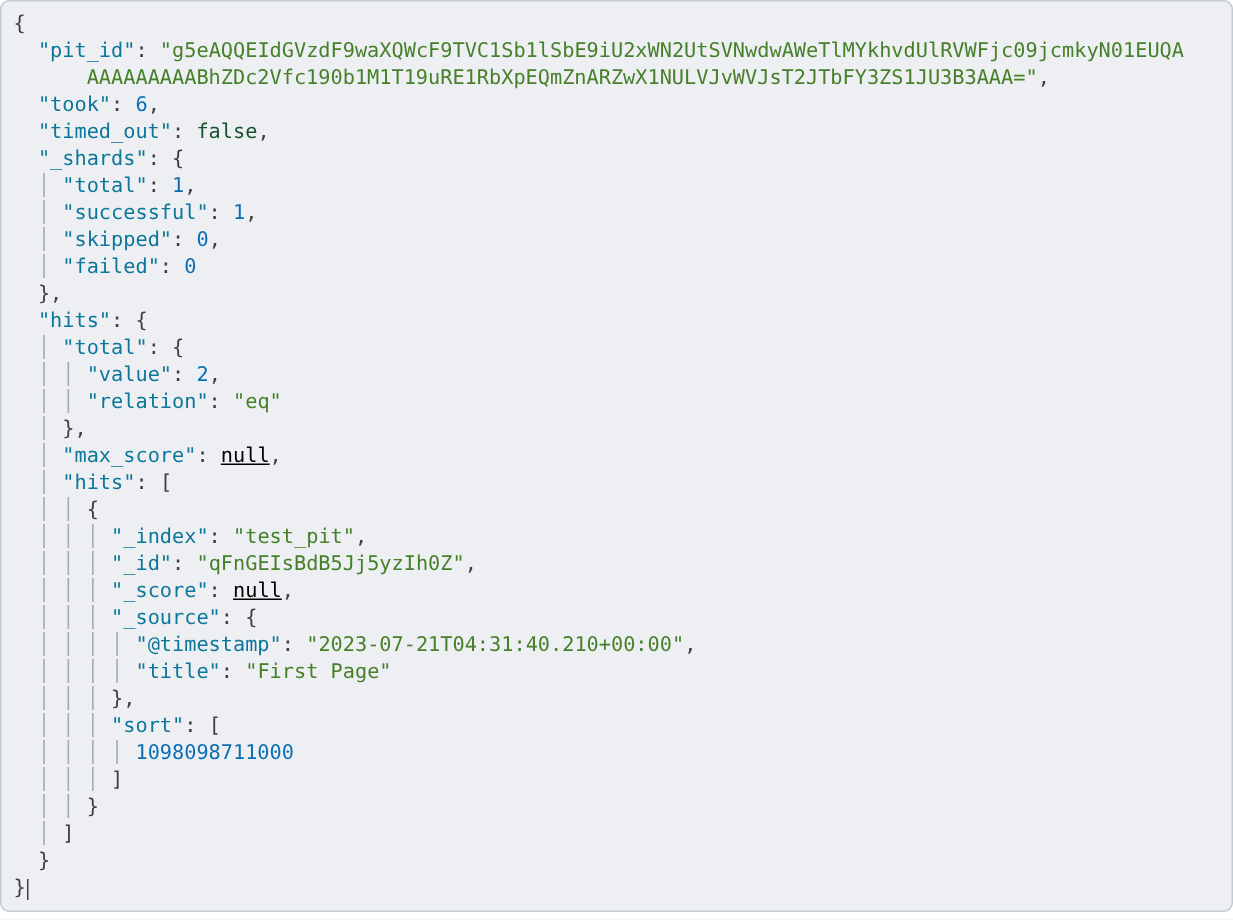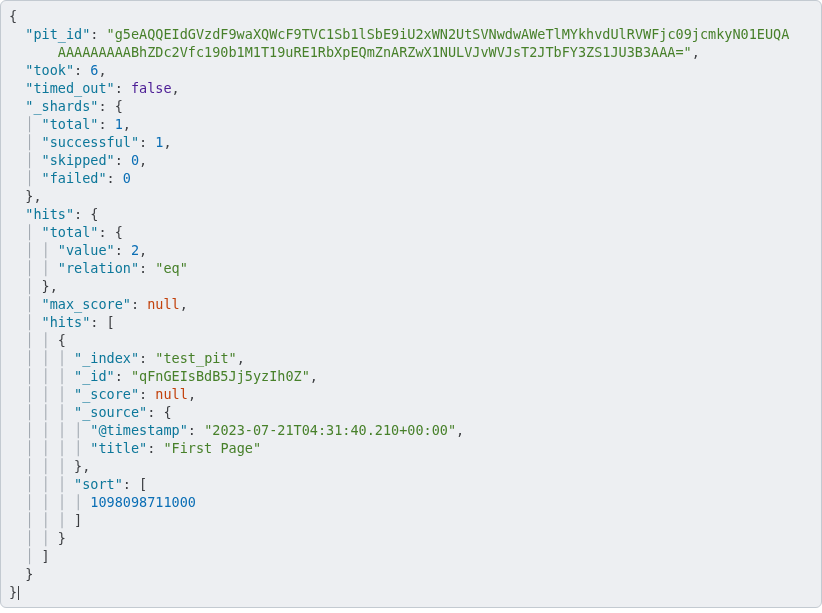--- a/index.html
+++ b/index.html
@@ -19,22 +19,22 @@
     color: #3c3e42;
     white-space: pre;
     overflow-x: auto;
     position: relative;
     box-sizing: border-box;
     width: 822px;
   }
   .key { color: #0c779a; }    
   .str { color: #47802a; }    
   .num { color: #0a6eb5; }    
-  .kw  { color: #4c1d95; }    
-  .nul { color: #c2410c; }    
+  .kw  { color: #14532d; }    
+  .nul { color: #000000; text-decoration: underline; }    
   .pun { color: #3c3e42; }
   .guide { color: #a3aab2; }
   .cursor {
     display:inline-block;
     border-left:1px solid #3c3e42;
     height:14px;
     vertical-align:text-bottom;
     margin-left:1px;
   }
 </style>

